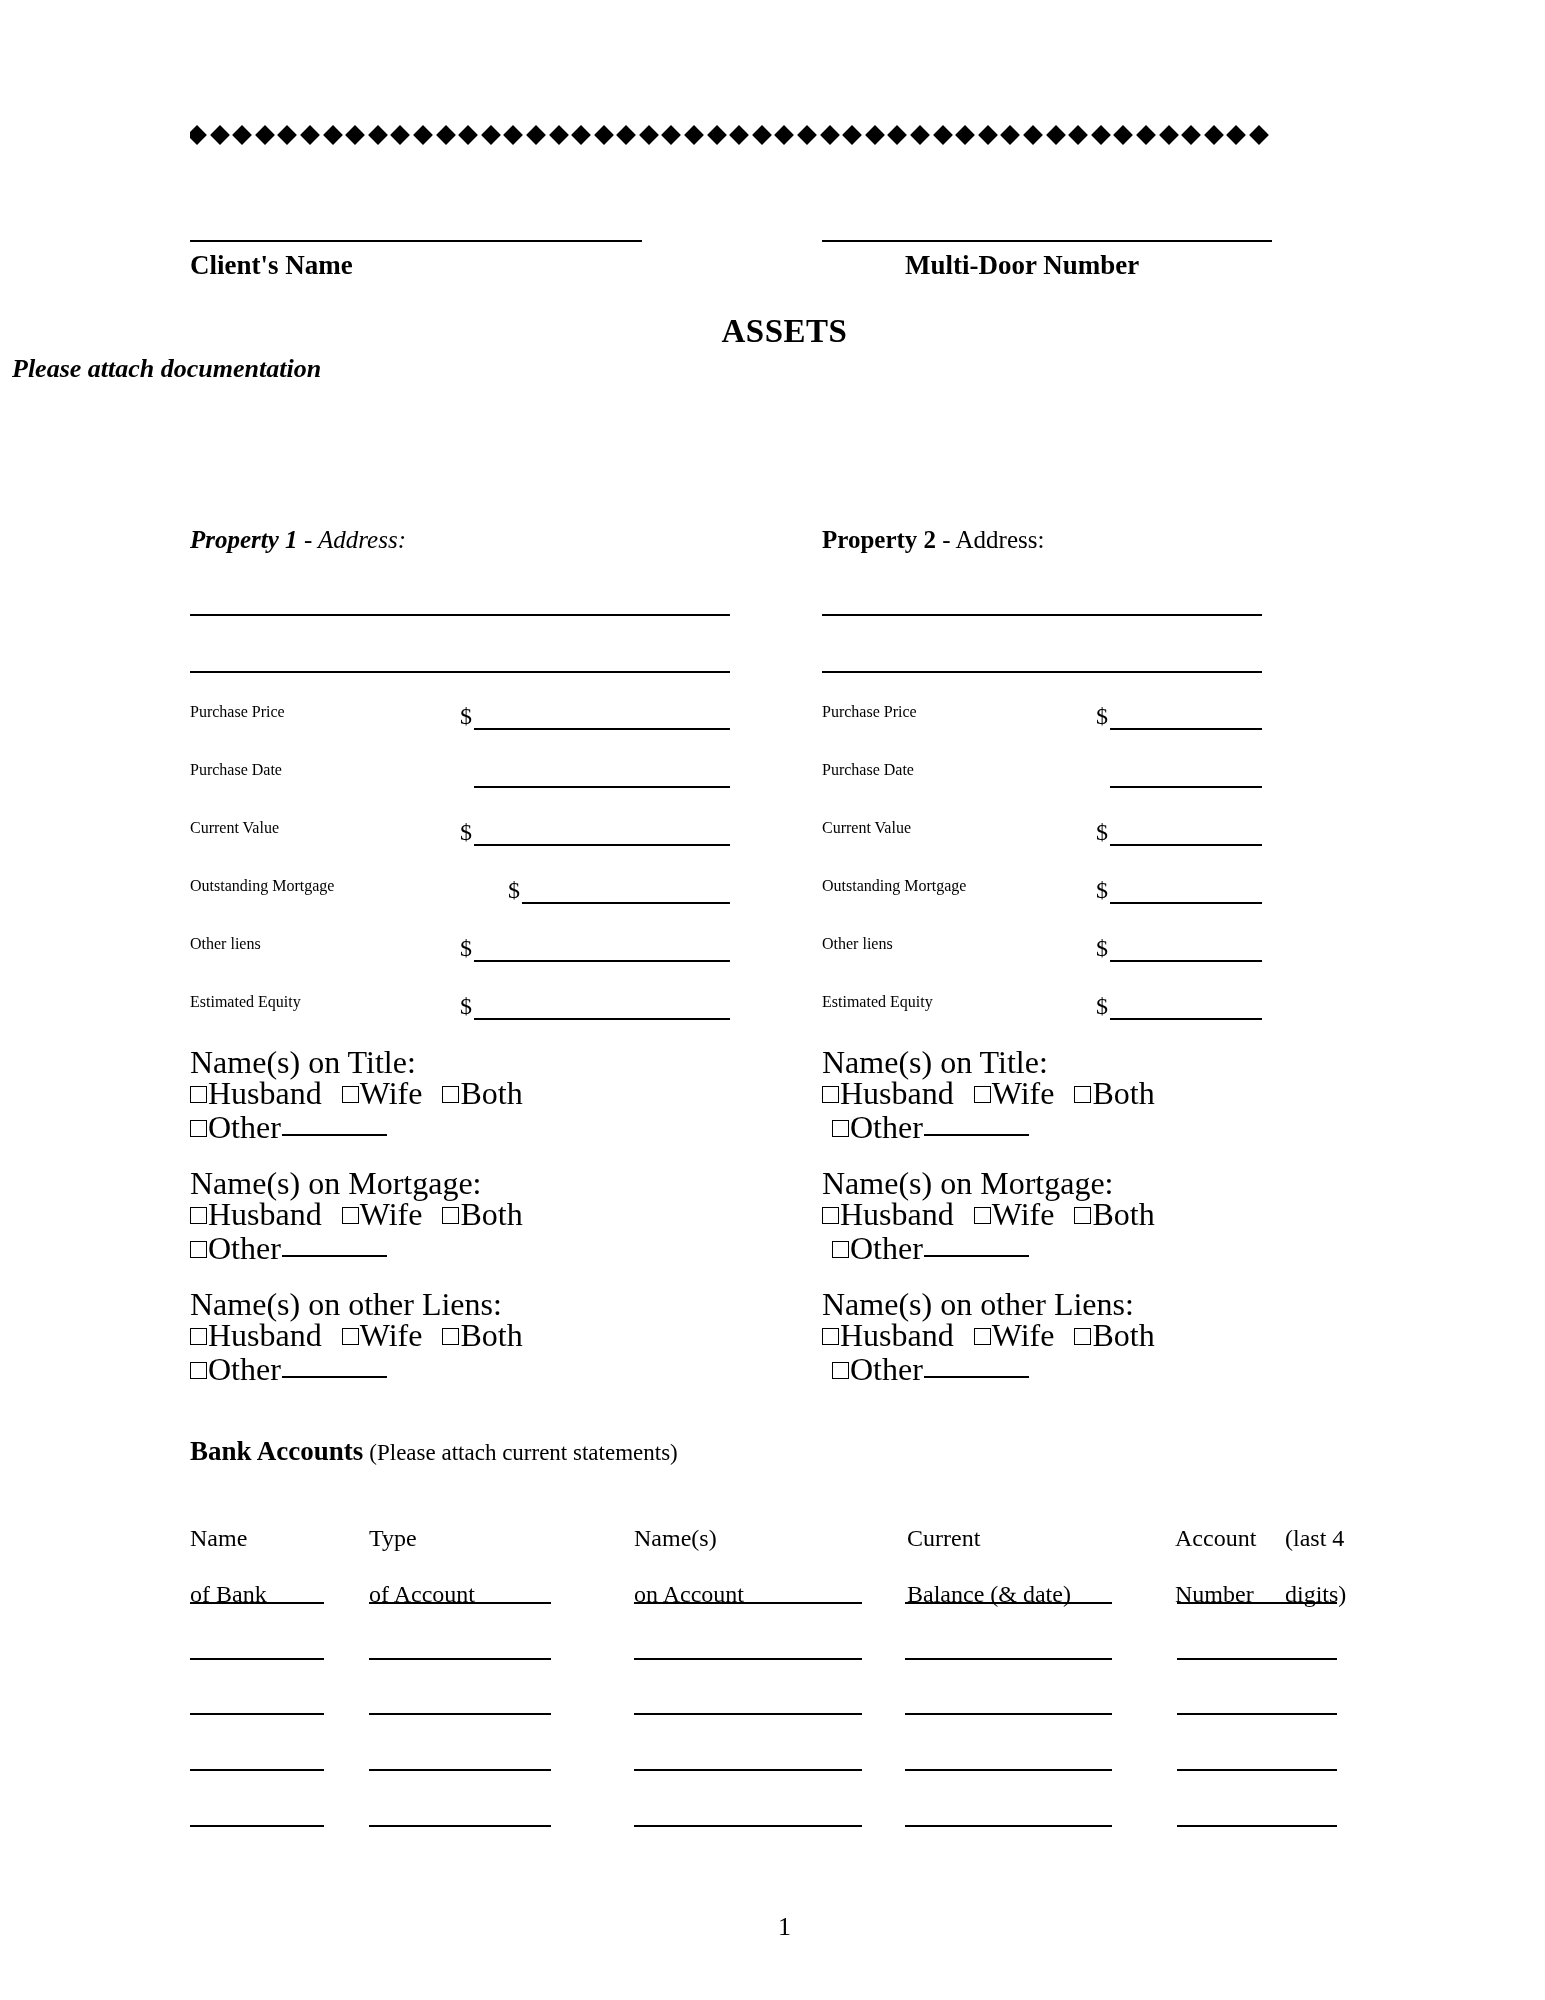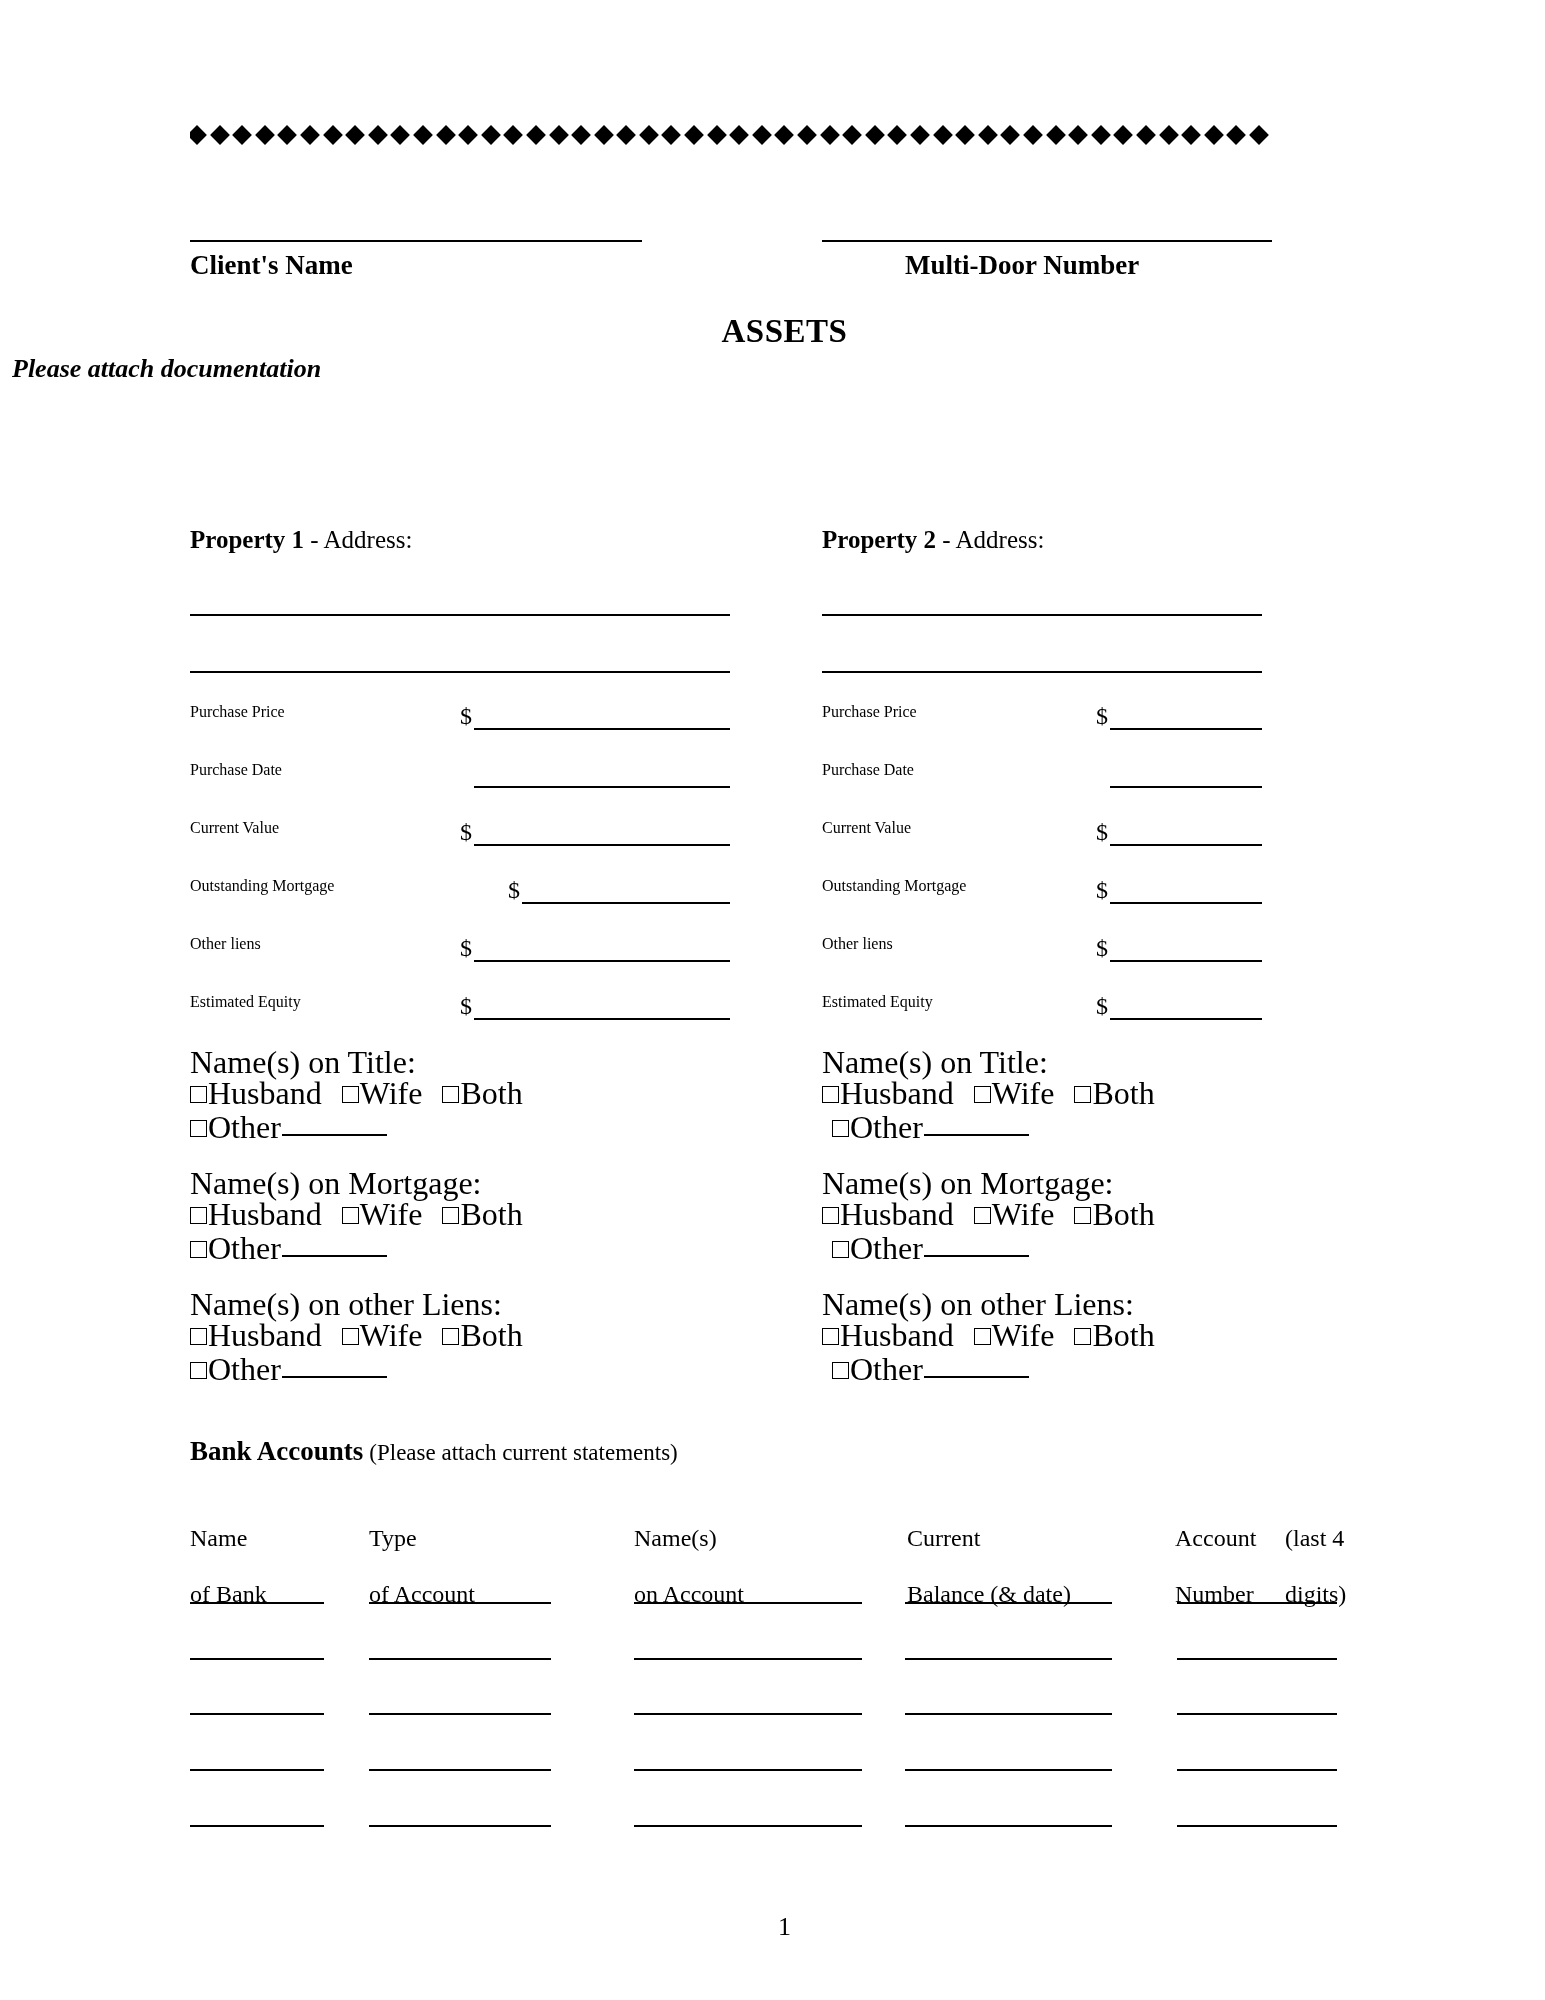--- a/index.html
+++ b/index.html
@@ -240,21 +240,21 @@
   <div class="hdr-line" style="left:178px; top:206px; width:452px;"></div>
   <div class="hdr-label" style="left:178px; top:218px;">Client's Name</div>
 
   <div class="hdr-line" style="left:810px; top:206px; width:450px;"></div>
   <div class="hdr-label" style="left:893px; top:218px;">Multi-Door Number</div>
 
   <div class="doc-title" style="top:279px;">ASSETS</div>
   <div class="doc-subtitle" style="top:320px;">Please attach documentation</div>
 
 
-  <div class="prop-head" style="left:178px; top:493px;">
+  <div class="prop-head" style="left:178px; top:493px;font-style:italic;">
     <span class="strong">Property 1</span>
     <span> - Address:</span>
   </div>
 
   <div class="rule" style="left:178px; top:580px; width:540px;"></div>
   <div class="rule" style="left:178px; top:637px; width:540px;"></div>
 
   <div class="prop-head" style="left:810px; top:493px;">
     <span class="strong">Property 2</span>
     <span> - Address:</span>

